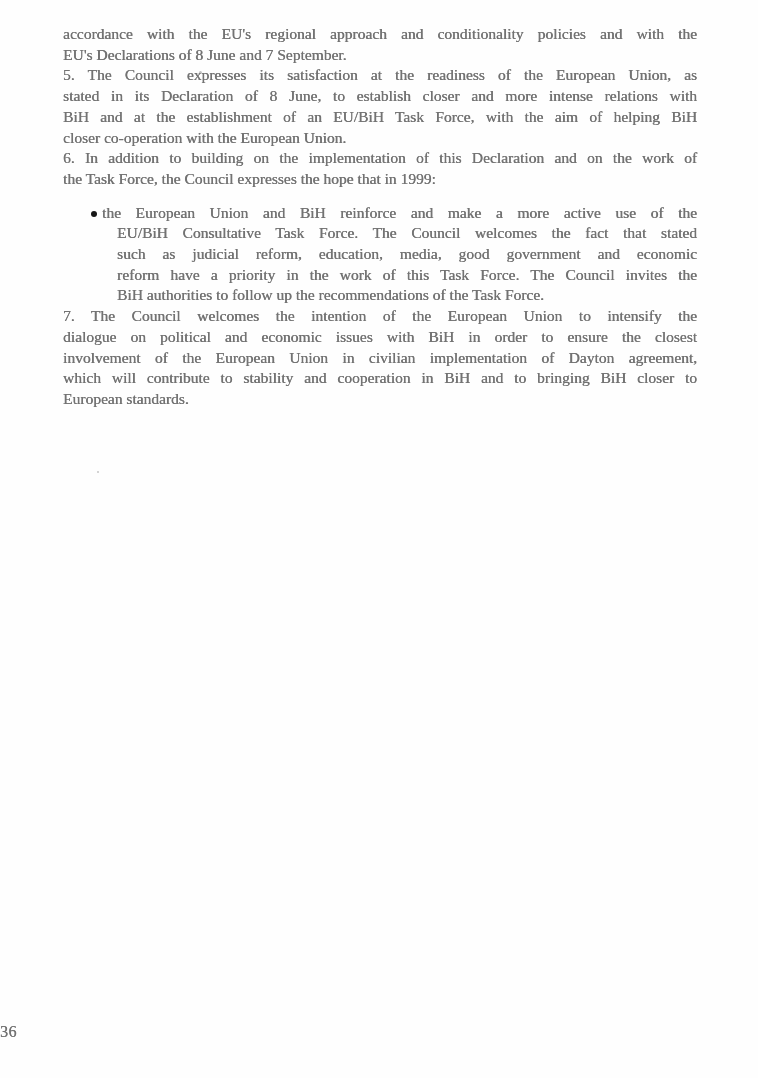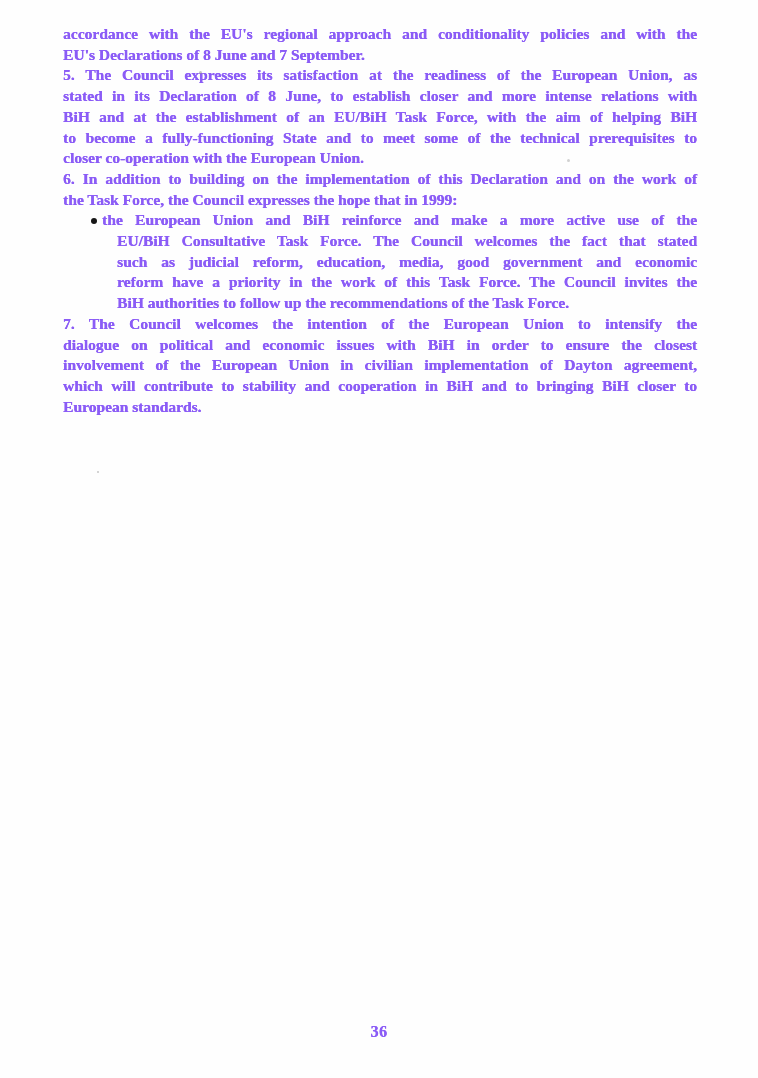--- a/index.html
+++ b/index.html
@@ -6,23 +6,22 @@
     margin: 0;
     padding: 0;
     background: #ffffff;
   }
   .page {
     position: relative;
     width: 758px;
     height: 1078px;
     background: #fefefe;
     font-family: "Liberation Serif", "DejaVu Serif", serif;
-    color: #8b5cf6;
+    color: #737373;
     overflow: hidden;
-    font-weight: bold;
   }
   .text-block {
     position: absolute;
     left: 63px;
     top: 24px;
     width: 634px;
     font-size: 15.5px;
     
     text-shadow: 0.35px 0 0 currentColor;
   }
@@ -32,40 +31,41 @@
     text-align-last: justify;
   }
   .line.last {
     text-align-last: left;
   }
   .para { margin: 0; }
   .para.gap-lg { }
   .para.gap-sm { margin-top: 0; }
   .bullet-item {
     position: relative;
+    margin-top: 13px;
     padding-left: 54px;
   }
   .bullet-item .line.first {
     margin-left: -15px;
   }
   .bullet-dot {
     position: absolute;
     left: 28px;
     top: 8px;
     width: 6px;
     height: 6px;
     border-radius: 50%;
     background: #161616;
   }
   .page-number {
     position: absolute;
     top: 1023px;
     left: 0;
     width: 100%;
-    text-align: center;
+    text-align: left;
     font-size: 16px;
     letter-spacing: 0.5px;
     text-shadow: 0.35px 0 0 currentColor;
   }
   .speck {
     position: absolute;
     background: #8f8f8f;
     border-radius: 50%;
   }
   .speck.s1 { left: 199px; top: 71px;  width: 3px; height: 3px; opacity: 0.55; }
@@ -81,21 +81,20 @@
 
     <div class="para">
       <div class="line">accordance with the EU's regional approach and conditionality policies and with the</div>
       <div class="line last">EU's Declarations of 8 June and 7 September.</div>
     </div>
 
     <div class="para gap-lg">
       <div class="line">5. The Council expresses its satisfaction at the readiness of the European Union, as</div>
       <div class="line">stated in its Declaration of 8 June, to establish closer and more intense relations with</div>
       <div class="line">BiH and at the establishment of an EU/BiH Task Force, with the aim of helping BiH</div>
-      <div class="line">to become a fully-functioning State and to meet some of the technical prerequisites to</div>
       <div class="line last">closer co-operation with the European Union.</div>
     </div>
 
     <div class="para gap-sm">
       <div class="line">6. In addition to building on the implementation of this Declaration and on the work of</div>
       <div class="line last">the Task Force, the Council expresses the hope that in 1999:</div>
     </div>
 
     <div class="bullet-item">
       <span class="bullet-dot"></span>

